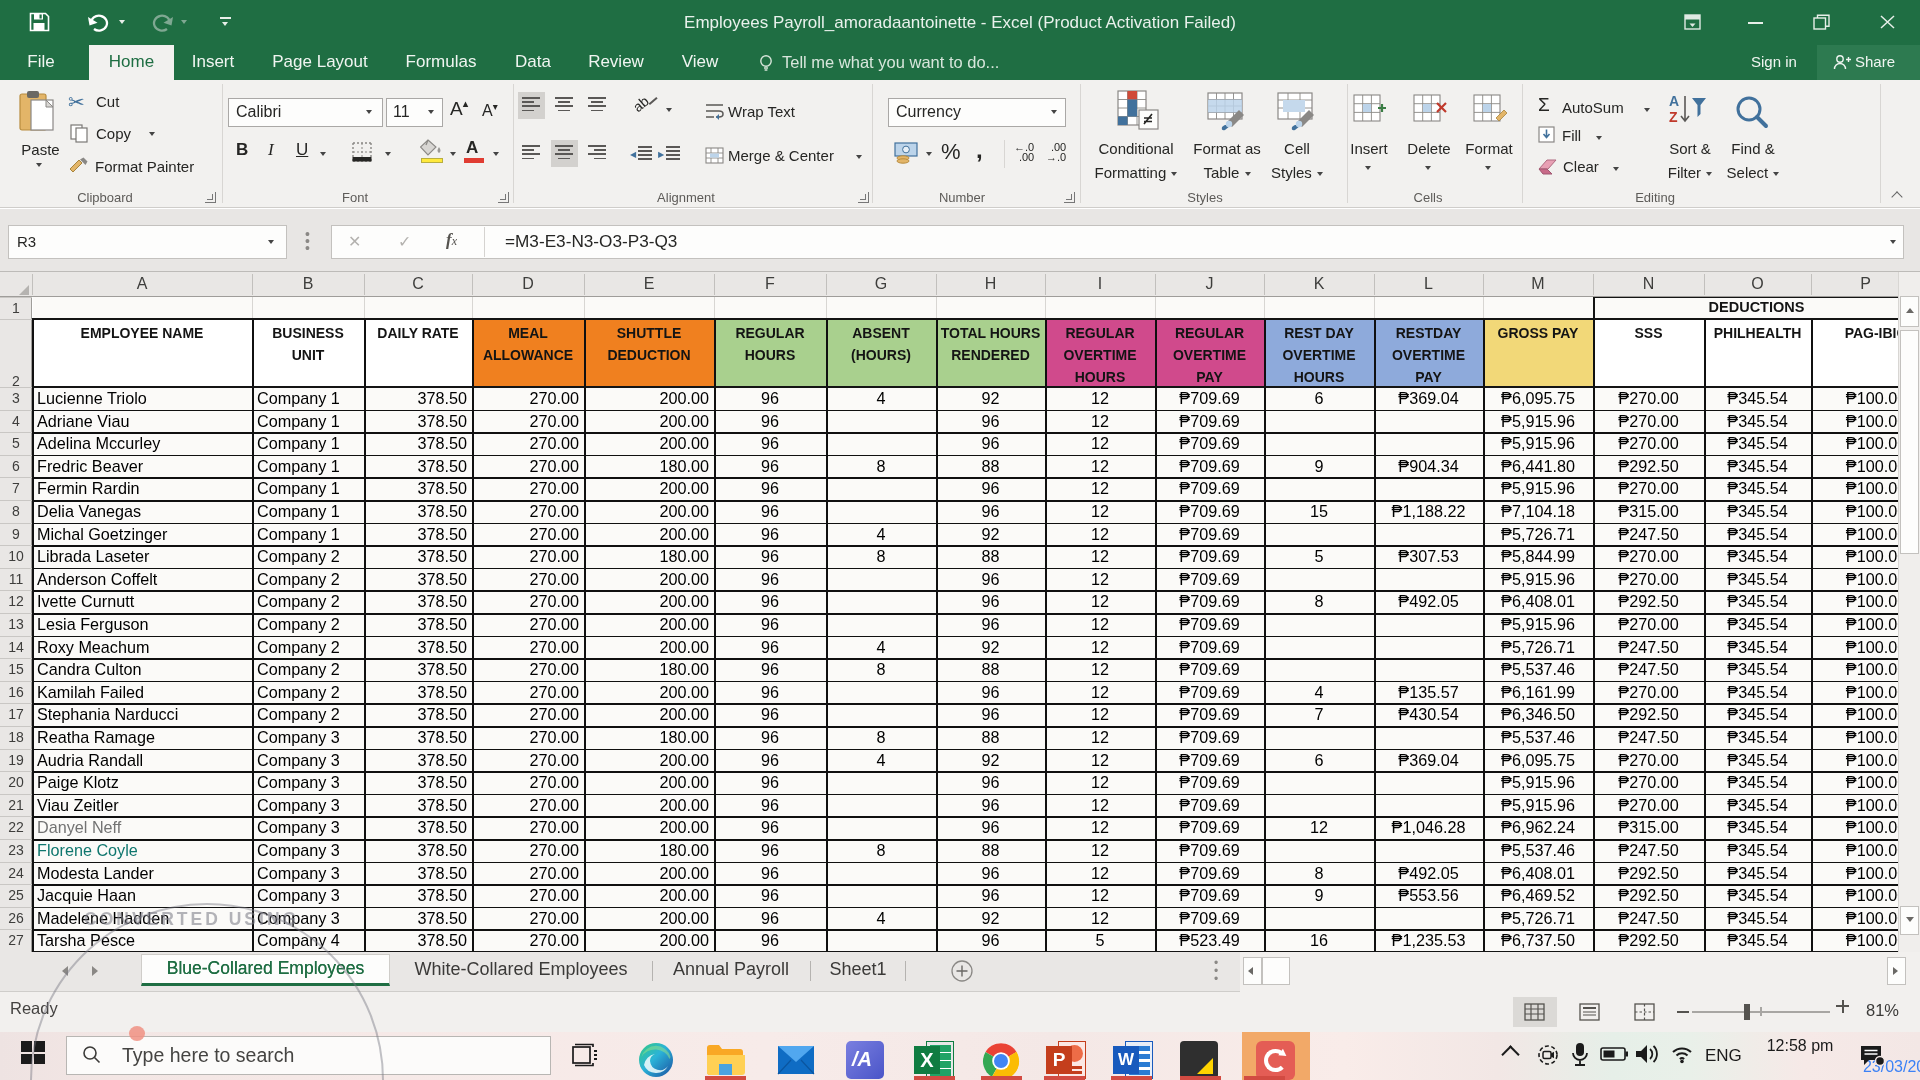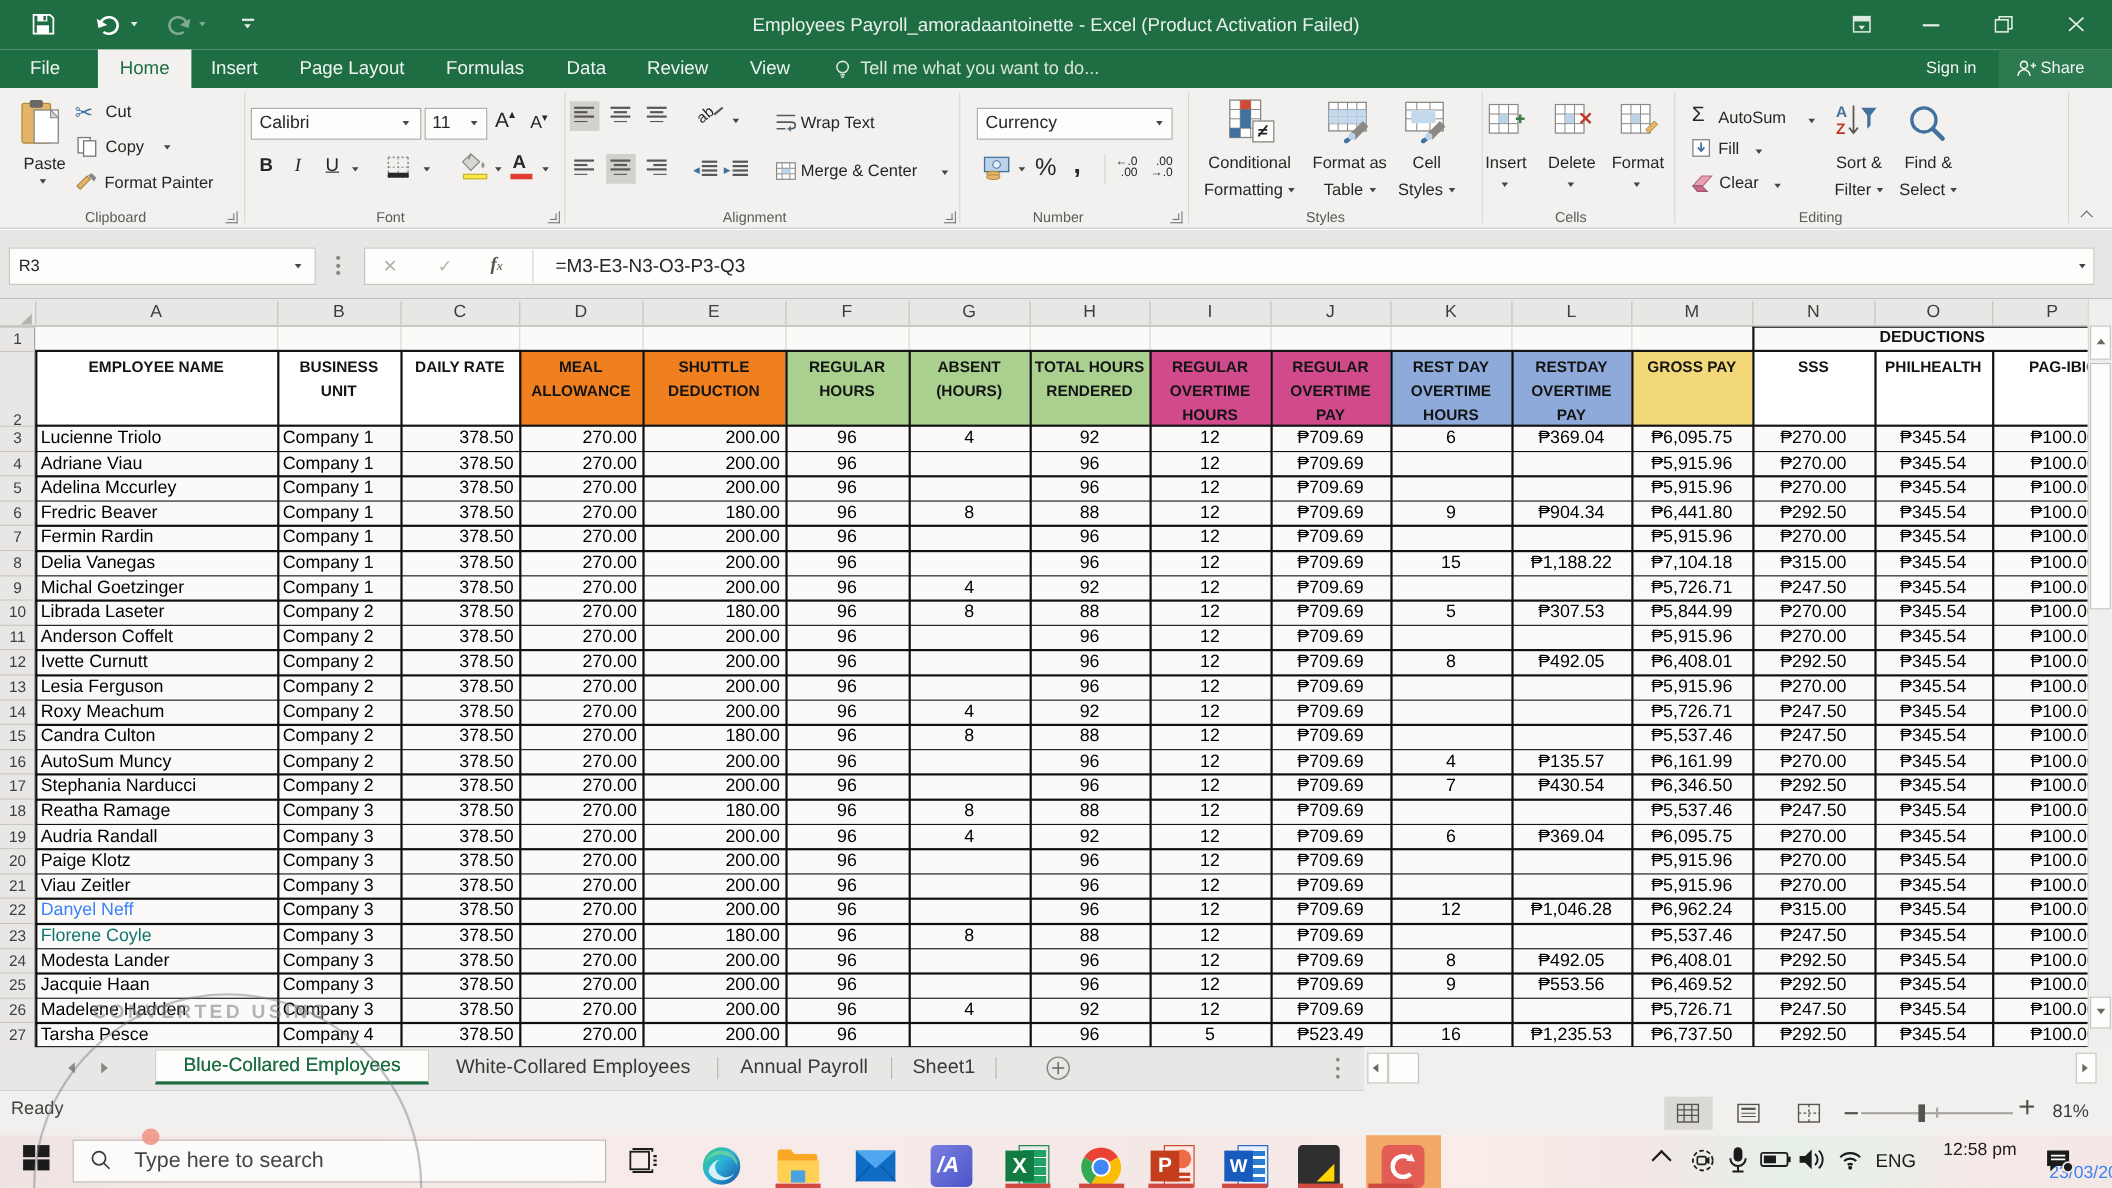--- a/index.html
+++ b/index.html
@@ -703,21 +703,21 @@
 <div class="ab tt" style="left:826px;top:658.2px;width:110px;height:22.6px;line-height:22.6px;text-align:center;font-size:16.2px;color:#000;">8</div>
 <div class="ab tt" style="left:936px;top:658.2px;width:109px;height:22.6px;line-height:22.6px;text-align:center;font-size:16.2px;color:#000;">88</div>
 <div class="ab tt" style="left:1045px;top:658.2px;width:110px;height:22.6px;line-height:22.6px;text-align:center;font-size:16.2px;color:#000;">12</div>
 <div class="ab tt" style="left:1155px;top:658.2px;width:109px;height:22.6px;line-height:22.6px;text-align:center;font-size:16.2px;color:#000;">₱709.69</div>
 <div class="ab tt" style="left:1483px;top:658.2px;width:110px;height:22.6px;line-height:22.6px;text-align:center;font-size:16.2px;color:#000;">₱5,537.46</div>
 <div class="ab tt" style="left:1593px;top:658.2px;width:111px;height:22.6px;line-height:22.6px;text-align:center;font-size:16.2px;color:#000;">₱247.50</div>
 <div class="ab tt" style="left:1704px;top:658.2px;width:107px;height:22.6px;line-height:22.6px;text-align:center;font-size:16.2px;color:#000;">₱345.54</div>
 <div class="ab" style="left:1811px;top:658.2px;width:87px;height:22.6px;overflow:hidden;">
       <div style="width:130px;text-align:center;line-height:22.6px;font-size:16.2px;color:#000;">₱100.00</div>
     </div>
-<div class="ab tt" style="left:37px;top:680.8px;height:22.6px;line-height:22.6px;font-size:16.2px;color:#000;">AutoSum Muncy</div>
+<div class="ab tt" style="left:37px;top:680.8px;height:22.6px;line-height:22.6px;font-size:16.2px;color:#000;">Kamilah Failed</div>
 <div class="ab tt" style="left:257px;top:680.8px;height:22.6px;line-height:22.6px;font-size:16.2px;color:#000;">Company 2</div>
 <div class="ab tt" style="left:364px;top:680.8px;width:103px;height:22.6px;line-height:22.6px;text-align:right;padding-right:0;font-size:16.2px;color:#000;">378.50</div>
 <div class="ab tt" style="left:472px;top:680.8px;width:107px;height:22.6px;line-height:22.6px;text-align:right;padding-right:0;font-size:16.2px;color:#000;">270.00</div>
 <div class="ab tt" style="left:584px;top:680.8px;width:125px;height:22.6px;line-height:22.6px;text-align:right;padding-right:0;font-size:16.2px;color:#000;">200.00</div>
 <div class="ab tt" style="left:714px;top:680.8px;width:112px;height:22.6px;line-height:22.6px;text-align:center;font-size:16.2px;color:#000;">96</div>
 <div class="ab tt" style="left:936px;top:680.8px;width:109px;height:22.6px;line-height:22.6px;text-align:center;font-size:16.2px;color:#000;">96</div>
 <div class="ab tt" style="left:1045px;top:680.8px;width:110px;height:22.6px;line-height:22.6px;text-align:center;font-size:16.2px;color:#000;">12</div>
 <div class="ab tt" style="left:1155px;top:680.8px;width:109px;height:22.6px;line-height:22.6px;text-align:center;font-size:16.2px;color:#000;">₱709.69</div>
 <div class="ab tt" style="left:1264px;top:680.8px;width:110px;height:22.6px;line-height:22.6px;text-align:center;font-size:16.2px;color:#000;">4</div>
 <div class="ab tt" style="left:1374px;top:680.8px;width:109px;height:22.6px;line-height:22.6px;text-align:center;font-size:16.2px;color:#000;">₱135.57</div>
@@ -801,21 +801,21 @@
 <div class="ab tt" style="left:714px;top:793.8px;width:112px;height:22.6px;line-height:22.6px;text-align:center;font-size:16.2px;color:#000;">96</div>
 <div class="ab tt" style="left:936px;top:793.8px;width:109px;height:22.6px;line-height:22.6px;text-align:center;font-size:16.2px;color:#000;">96</div>
 <div class="ab tt" style="left:1045px;top:793.8px;width:110px;height:22.6px;line-height:22.6px;text-align:center;font-size:16.2px;color:#000;">12</div>
 <div class="ab tt" style="left:1155px;top:793.8px;width:109px;height:22.6px;line-height:22.6px;text-align:center;font-size:16.2px;color:#000;">₱709.69</div>
 <div class="ab tt" style="left:1483px;top:793.8px;width:110px;height:22.6px;line-height:22.6px;text-align:center;font-size:16.2px;color:#000;">₱5,915.96</div>
 <div class="ab tt" style="left:1593px;top:793.8px;width:111px;height:22.6px;line-height:22.6px;text-align:center;font-size:16.2px;color:#000;">₱270.00</div>
 <div class="ab tt" style="left:1704px;top:793.8px;width:107px;height:22.6px;line-height:22.6px;text-align:center;font-size:16.2px;color:#000;">₱345.54</div>
 <div class="ab" style="left:1811px;top:793.8px;width:87px;height:22.6px;overflow:hidden;">
       <div style="width:130px;text-align:center;line-height:22.6px;font-size:16.2px;color:#000;">₱100.00</div>
     </div>
-<div class="ab tt" style="left:37px;top:816.4000000000001px;height:22.6px;line-height:22.6px;font-size:16.2px;color:#3b82f6;text-align:right;">Danyel Neff</div>
+<div class="ab tt" style="left:37px;top:816.4000000000001px;height:22.6px;line-height:22.6px;font-size:16.2px;color:#737373;text-align:right;">Danyel Neff</div>
 <div class="ab tt" style="left:257px;top:816.4000000000001px;height:22.6px;line-height:22.6px;font-size:16.2px;color:#000;">Company 3</div>
 <div class="ab tt" style="left:364px;top:816.4000000000001px;width:103px;height:22.6px;line-height:22.6px;text-align:right;padding-right:0;font-size:16.2px;color:#000;">378.50</div>
 <div class="ab tt" style="left:472px;top:816.4000000000001px;width:107px;height:22.6px;line-height:22.6px;text-align:right;padding-right:0;font-size:16.2px;color:#000;">270.00</div>
 <div class="ab tt" style="left:584px;top:816.4000000000001px;width:125px;height:22.6px;line-height:22.6px;text-align:right;padding-right:0;font-size:16.2px;color:#000;">200.00</div>
 <div class="ab tt" style="left:714px;top:816.4000000000001px;width:112px;height:22.6px;line-height:22.6px;text-align:center;font-size:16.2px;color:#000;">96</div>
 <div class="ab tt" style="left:936px;top:816.4000000000001px;width:109px;height:22.6px;line-height:22.6px;text-align:center;font-size:16.2px;color:#000;">96</div>
 <div class="ab tt" style="left:1045px;top:816.4000000000001px;width:110px;height:22.6px;line-height:22.6px;text-align:center;font-size:16.2px;color:#000;">12</div>
 <div class="ab tt" style="left:1155px;top:816.4000000000001px;width:109px;height:22.6px;line-height:22.6px;text-align:center;font-size:16.2px;color:#000;">₱709.69</div>
 <div class="ab tt" style="left:1264px;top:816.4000000000001px;width:110px;height:22.6px;line-height:22.6px;text-align:center;font-size:16.2px;color:#000;">12</div>
 <div class="ab tt" style="left:1374px;top:816.4000000000001px;width:109px;height:22.6px;line-height:22.6px;text-align:center;font-size:16.2px;color:#000;">₱1,046.28</div>

